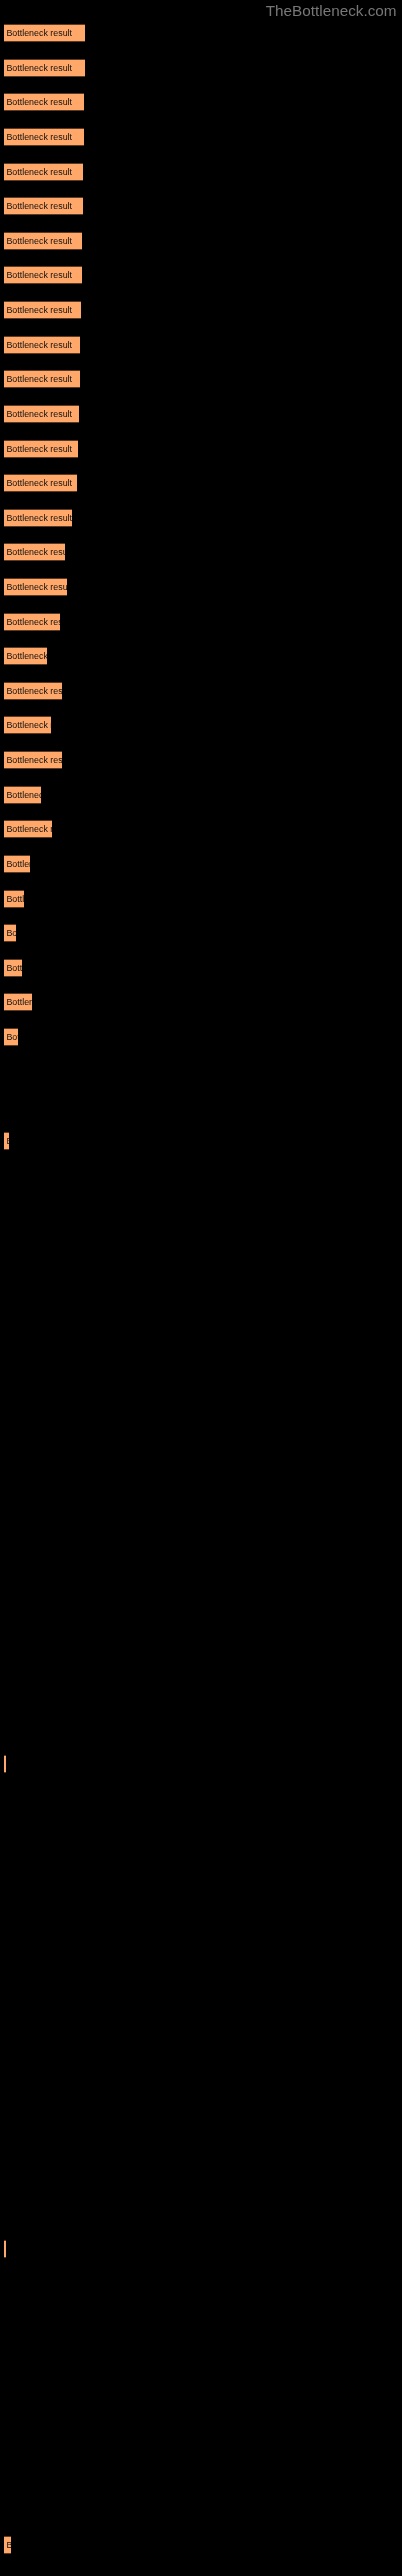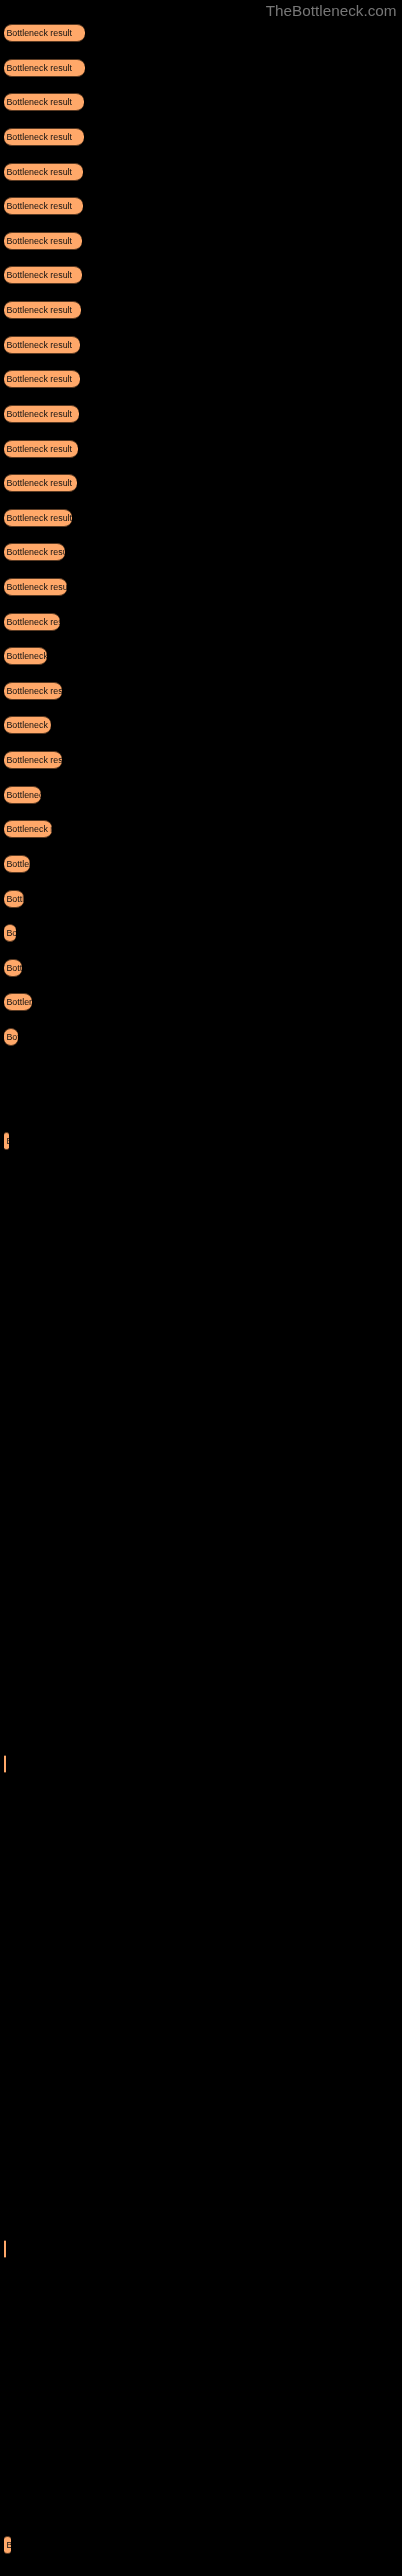--- a/index.html
+++ b/index.html
@@ -43,21 +43,20 @@
   }
   .bar {
     position: absolute;
     left: 4px;
     box-sizing: border-box;
     background: #ffa869;
     border-top: 0.8px solid #5a3a22;
     border-bottom: 0.8px solid #5a3a22;
     overflow: hidden;
     display: block;
-    border-radius: 8px;
   }
   .bar-label {
     position: absolute;
     left: 2.4px;
     top: 50%;
     transform: translateY(-50%);
     font-family: "Liberation Sans", sans-serif;
     font-size: 8.9px;
     line-height: 10.5px;
     color: #111111;

